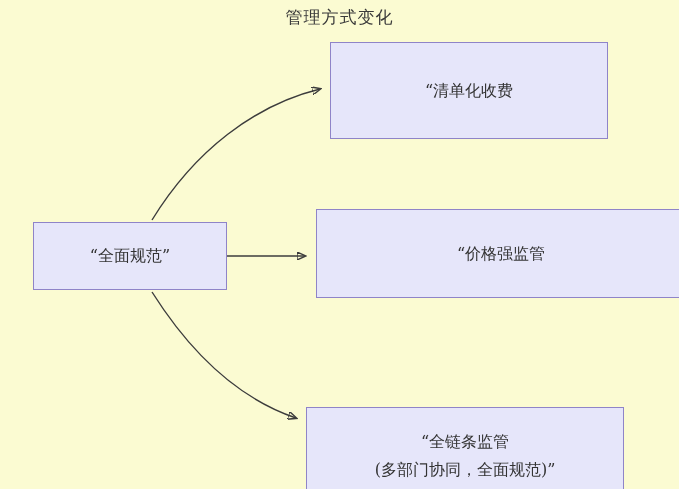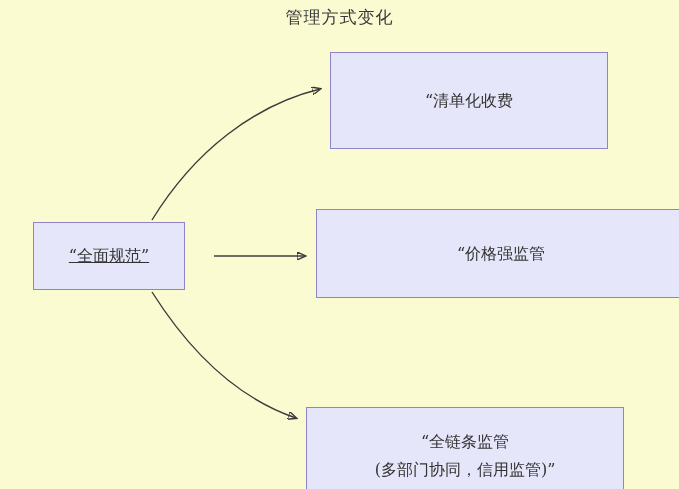--- a/index.html
+++ b/index.html
@@ -35,24 +35,24 @@
     flex-direction: column;
     align-items: center;
     justify-content: center;
     text-align: center;
     font-size: 16px;
     line-height: 1.75;
     box-sizing: border-box;
   }
   .node-source {
     left: 33px;  top: 222px;
-    width: 152px; height: 68px; text-decoration: underline;
+    width: 194px; height: 68px;
   }
   .node-target-0 {
-    left: 330px; top: 52px;
+    left: 330px; top: 42px;
     width: 278px; height: 97px;
   }
   .node-target-1 {
     left: 316px; top: 209px;
     width: 370px; height: 89px;
   }
   .node-target-2 {
     left: 306px; top: 371px;
     width: 318px; height: 98px; margin-top: 36px;
   }
@@ -93,16 +93,16 @@
   <div class="node node-target-0">
     <span>“清单化收费</span>
   </div>
 
   <div class="node node-target-1">
     <span>“价格强监管</span>
   </div>
 
   <div class="node node-target-2">
     <span>“全链条监管</span>
-    <span>(多部门协同，信用监管)”</span>
+    <span>(多部门协同，全面规范)”</span>
   </div>
 
 </div>
 
 </body></html>

